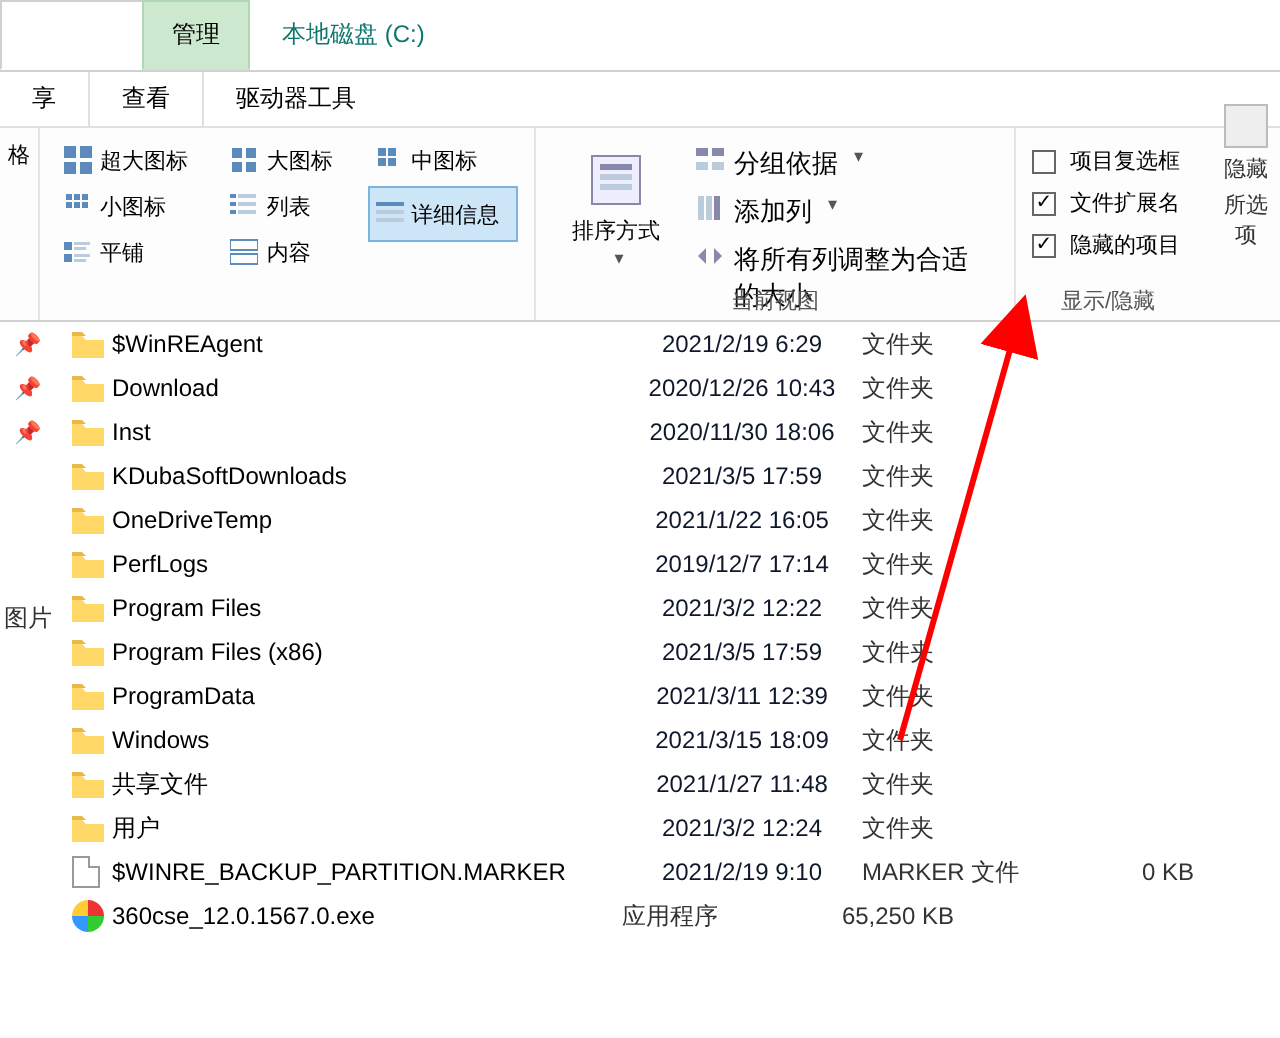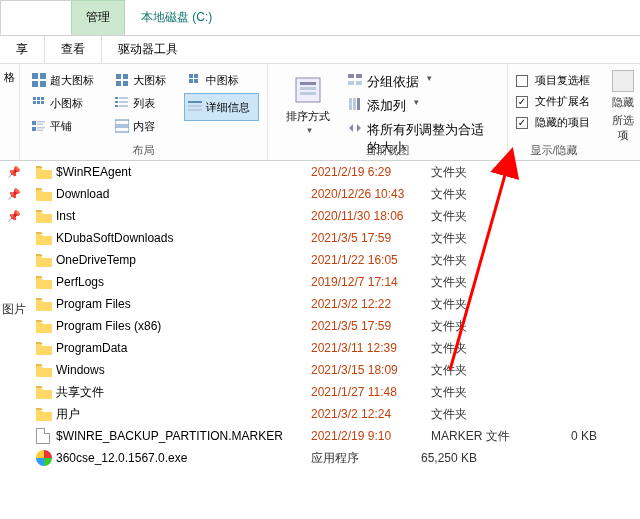--- a/index.html
+++ b/index.html
@@ -39,34 +39,34 @@
   .cb { width:12px; height:12px; border:1px solid #666; display:inline-flex; align-items:center; justify-content:center; font-size:10px; line-height:10px; }
   .cb.checked::before { content:"✓"; color:#000; }
 
   .filelist { position: relative; }
   .pin-col { position:absolute; left:0; top:0; width:28px; }
   .pin { height:22px; display:flex; align-items:center; justify-content:center; color:#888; font-size:11px; }
   .rows { margin-left: 36px; }
   .row { height:22px; display:flex; align-items:center; }
   .c-icon { width:20px; display:flex; align-items:center; }
   .c-name { flex:0 0 255px; padding-right:6px; white-space:nowrap; overflow:hidden; }
-  .c-date { flex:0 0 120px; color:#c2410c; }
+  .c-date { flex:0 0 120px; color:#0f172a;text-align:center; }
   .c-type { flex:0 0 96px; color:#333; }
   .c-size { flex:0 0 70px; text-align:right; color:#333; }
   .folder-icon { width:16px; height:13px; }
   .file-icon { width:14px; height:16px; border:1px solid #999; background:#fff; position:relative; }
   .file-icon::after{ content:""; position:absolute; right:-1px; top:-1px; width:5px; height:5px; background:#fff; border-left:1px solid #999; border-bottom:1px solid #999; }
   .exe-icon { width:16px; height:16px; border-radius:50%; background: conic-gradient(#e33 0 90deg,#3c3 90deg 180deg,#39f 180deg 270deg,#fc3 270deg 360deg);}
 
   .side-label { position:absolute; left:2px; font-size:12px; color:#333; }
 
   .arrow { position:absolute; pointer-events:none; }
   .arrow svg { overflow:visible; }
 
-  .rgroup-hide { position:absolute; right:0; top:64px; bottom:0; width:34px; padding:6px 2px 20px 2px; text-align:center; font-size:11px; color:#333; display:flex; flex-direction:column; align-items:center; justify-content:space-between;}
+  .rgroup-hide { position:absolute; right:0; top:46px; bottom:0; width:34px; padding:6px 2px 20px 2px; text-align:center; font-size:11px; color:#333; display:flex; flex-direction:column; align-items:center; justify-content:space-between;}
   .rgroup-hide .hb { display:flex; flex-direction:column; align-items:center; gap:3px;}
   .rgroup-hide .hi { width:22px; height:22px; border:1px solid #bbb; background:#eee;}
 </style>
 </head>
 <body>
 
 <div class="tabbar">
   <div class="tab active1" style="width:72px; justify-content:center;"></div>
   <div class="tab active2">管理</div>
   <div class="title">本地磁盘 (C:)</div>
@@ -174,21 +174,20 @@
           <span class="li-icon">
             <svg viewBox="0 0 14 14">
               <rect x="0" y="1" width="14" height="5" fill="none" stroke="#5b8bbd"></rect>
               <rect x="0" y="8" width="14" height="5" fill="none" stroke="#5b8bbd"></rect>
             </svg>
           </span>
           <span>内容</span>
         </div>
       <div></div>
     </div>
-    <div class="group-label">布局</div>
   </div>
 
   <div class="group" style="display:flex; gap:6px; width:240px;">
     <div class="big-btn">
       <span class="bi"><svg viewBox="0 0 32 32">
             <rect x="4" y="4" width="24" height="24" fill="#eef" stroke="#88a"></rect>
             <rect x="8" y="8" width="16" height="3" fill="#88a"></rect>
             <rect x="8" y="13" width="16" height="3" fill="#bcd"></rect>
             <rect x="8" y="18" width="16" height="3" fill="#bcd"></rect>
           </svg></span>

